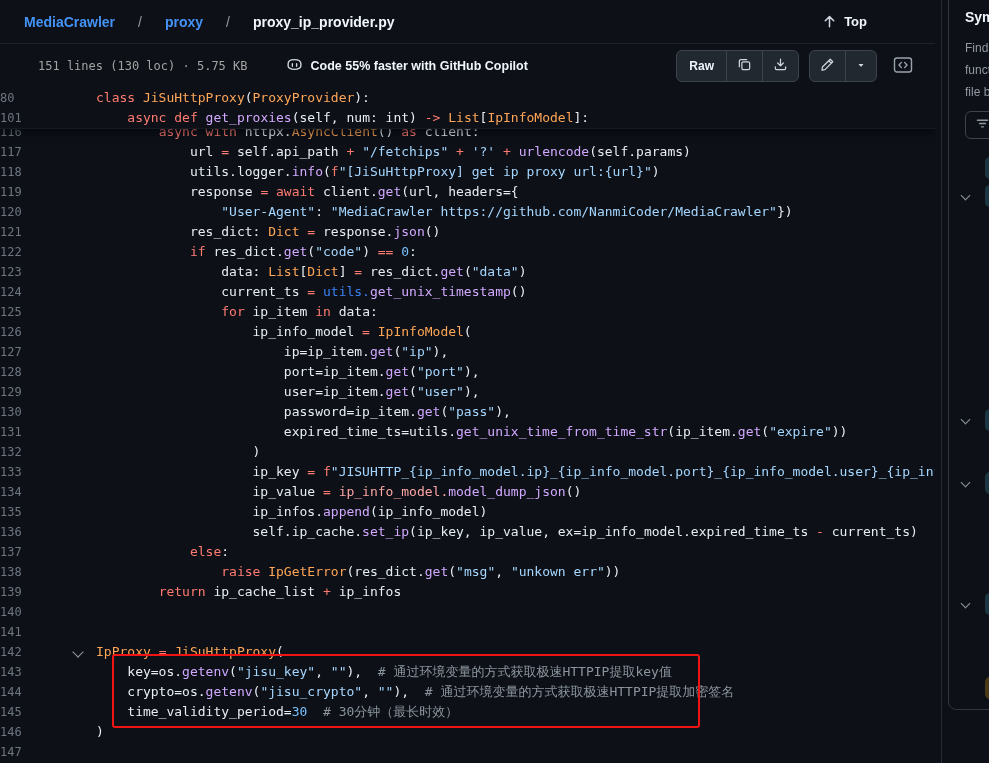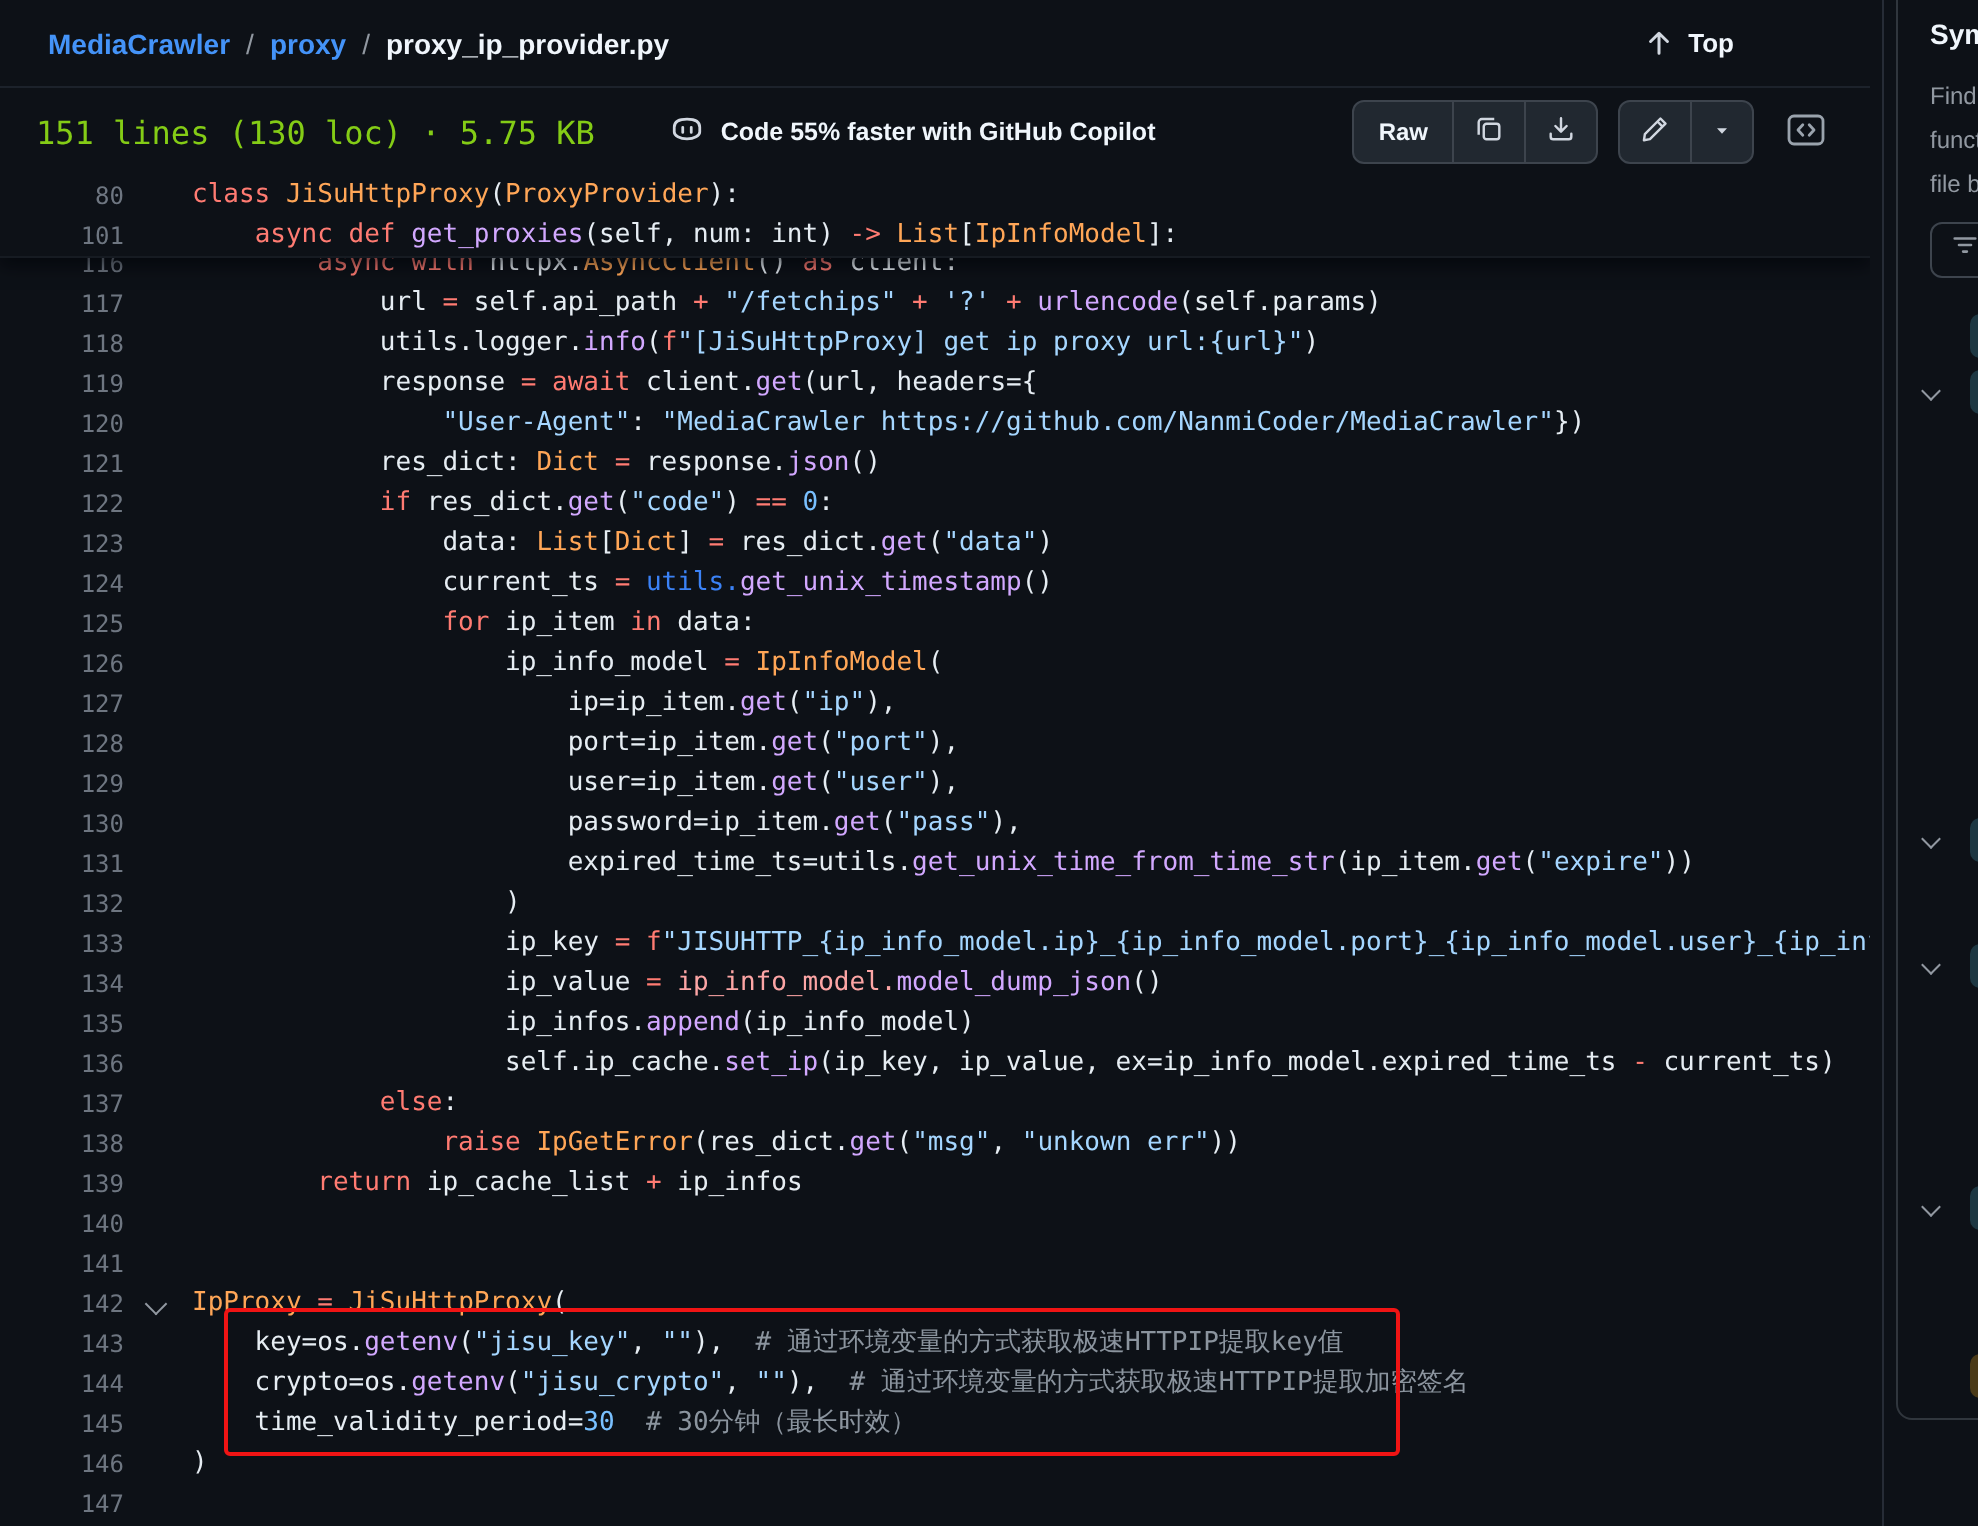--- a/index.html
+++ b/index.html
@@ -6,49 +6,49 @@
   body{
     width:989px;height:763px;position:relative;overflow:hidden;
     background:#0d1117;
     font-family:"Liberation Sans", sans-serif;
     -webkit-font-smoothing:antialiased;
   }
   .main{position:absolute;left:0;top:0;width:935px;height:763px;}
 
   
   .crumb-bar{height:43px;display:flex;align-items:center;padding:0 20px 0 24px;border-bottom:1px solid #1c222b;}
-  .crumb{font-size:14px;color:#9198a1;display:flex;align-items:center;gap:8px;white-space:nowrap;}
+  .crumb{font-size:14px;color:#9198a1;display:flex;align-items:center;gap:23px;white-space:nowrap;}
   .crumb a{color:#4493f8;text-decoration:none;font-weight:600;cursor:pointer;}
   .crumb .sep{color:#9198a1;font-weight:400;}
   .crumb .file{color:#f0f6fc;font-weight:700;}
   .top-btn{margin-left:auto;display:flex;align-items:center;gap:7px;background:none;border:none;color:#f0f6fc;font-size:13px;font-weight:600;cursor:pointer;font-family:inherit;margin-right:42px;}
   .top-btn svg{display:block;}
 
   
   .toolbar{height:44px;display:flex;align-items:center;padding:0 16px 0 18px;border-bottom:1px solid #262c36;}
   .seg{display:flex;background:#262c36;border-radius:6px;}
   .seg-btn{height:30px;padding:0 15px;border-radius:6px;border:1px solid transparent;background:transparent;color:#d1d7e0;font-size:13px;font-weight:600;font-family:inherit;cursor:pointer;}
   .seg-btn.active{background:#0d1117;border-color:#6e7681;color:#f0f6fc;}
-  .meta{margin-left:0;color:#84cc16;font-size:16px;font-family:"DejaVu Sans Mono", monospace;letter-spacing:0;white-space:nowrap;}
+  .meta{margin-left:20px;color:#a3a3a3;font-size:12px;font-family:"DejaVu Sans Mono", monospace;letter-spacing:0;white-space:nowrap;}
   .copilot{display:flex;align-items:center;gap:8px;margin-left:38px;cursor:pointer;}
   .copilot span{color:#f0f6fc;font-size:12.5px;font-weight:700;white-space:nowrap;}
   .tspacer{flex:1;}
   .btn-group{display:flex;align-items:stretch;height:30px;background:#212830;border:1px solid #3d444d;border-radius:6px;overflow:hidden;}
   .btn-group + .btn-group{margin-left:10px;}
   .btn-group button{background:transparent;border:none;color:#f0f6fc;font-size:12px;font-weight:600;font-family:inherit;display:flex;align-items:center;justify-content:center;padding:0 10px;cursor:pointer;}
   .btn-group button + button{border-left:1px solid #3d444d;}
   .raw-label{padding:0 12px !important;}
   .icon-btn{margin-left:10px;width:32px;height:30px;background:transparent;border:none;display:flex;align-items:center;justify-content:center;cursor:pointer;padding:0;}
 
   
   .code-area{position:absolute;left:0;top:88px;width:935px;height:675px;overflow:hidden;background:#0d1117;}
   .code-body{position:absolute;left:0;top:34px;width:100%;z-index:1;}
   .sticky{position:absolute;left:0;top:0;width:100%;z-index:2;background:#0d1117;box-shadow:0 4px 8px rgba(1,4,9,0.6);border-bottom:1px solid #161b22;}
   .row{position:relative;height:20px;display:flex;align-items:center;}
-  .ln{width:62px;flex:0 0 62px;text-align:right;color:#6e7681;font-size:12px;font-family:"DejaVu Sans Mono", monospace;line-height:20px;cursor:pointer;}
+  .ln{width:62px;flex:0 0 62px;text-align:left;color:#6e7681;font-size:12px;font-family:"DejaVu Sans Mono", monospace;line-height:20px;cursor:pointer;}
   .cl{padding-left:34px;font-size:13px;font-family:"DejaVu Sans Mono", monospace;line-height:20px;white-space:pre;color:#e6edf3;}
   .ln-chev{position:absolute;left:74px;top:6px;width:7px;height:7px;border-right:1.6px solid #9198a1;border-bottom:1.6px solid #9198a1;transform:rotate(45deg);cursor:pointer;}
   .red-box{position:absolute;left:112px;top:566px;width:584px;height:70px;border:2px solid #f01414;border-radius:3px;z-index:3;pointer-events:none;}
 
   
   .side{position:absolute;left:941px;top:0;width:48px;height:763px;background:#0d1117;border-left:1px solid #262c36;}
   .card{position:absolute;left:6px;top:-14px;width:230px;height:724px;border:1px solid #30363d;border-radius:8px;background:#0d1117;box-sizing:border-box;padding:22px 16px 0 16px;}
   .card h3{margin:0;font-size:14px;font-weight:700;color:#f0f6fc;}
   .card p{margin:12px 0 0 0;font-size:12px;line-height:22px;color:#9198a1;width:190px;}
   .filter{margin-top:8px;width:190px;height:28px;border:1px solid #3d444d;border-radius:6px;display:flex;align-items:center;padding-left:9px;box-sizing:border-box;cursor:text;}

